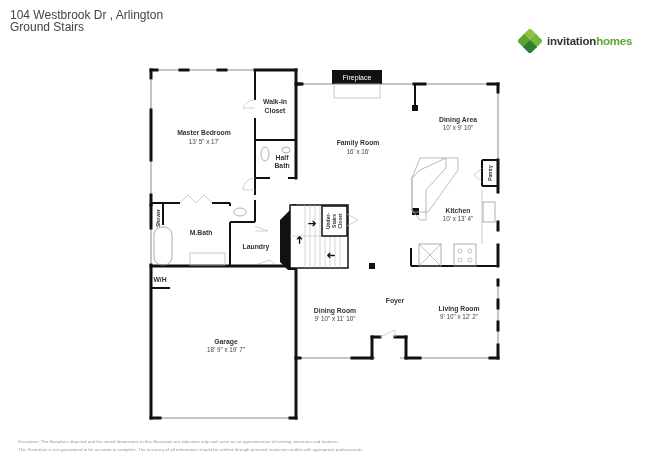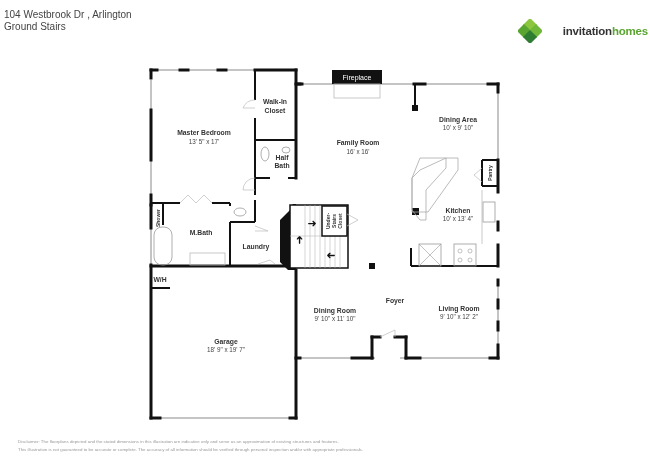--- a/index.html
+++ b/index.html
@@ -1,18 +1,18 @@
 <!DOCTYPE html>
 <html><head>
 <meta charset="utf-8">
 <style>
   html, body { margin:0; padding:0; background:#ffffff; }
   body { width:650px; height:460px; position:relative; overflow:hidden; font-family:"Liberation Sans", sans-serif; color:#333; }
-  .hdr { position:absolute; left:4px; top:9px; font-size:10px; line-height:12px; color:#444; }
-  .logo { position:absolute; left:518px; top:18px; width:130px; height:26px; display:flex; align-items:center;justify-content:space-between; }
+  .hdr { position:absolute; left:10px; top:9px; font-size:12px; line-height:12px; color:#444; }
+  .logo { position:absolute; left:518px; top:28px; width:130px; height:26px; display:flex; align-items:center; }
   .logo-mark { width:24px; height:24px; position:relative; }
   .logo-text { font-size:11.5px; font-weight:bold; margin-left:5px; letter-spacing:-0.2px; }
   .logo-text .a { color:#333; }
   .logo-text .b { color:#5aa531; }
   .plan { position:absolute; left:0; top:0; }
   .room-name { font-family:"Liberation Sans", sans-serif; font-size:6.8px; font-weight:bold; fill:#333; text-anchor:middle; }
   .room-dim { font-family:"Liberation Sans", sans-serif; font-size:6.3px; fill:#444; text-anchor:middle; }
   .small-label { font-family:"Liberation Sans", sans-serif; font-size:5px; font-weight:bold; fill:#333; text-anchor:middle; }
   .disc { position:absolute; left:18px; top:438px; font-size:4.4px; line-height:8px; color:#999; white-space:nowrap; }
 </style>

